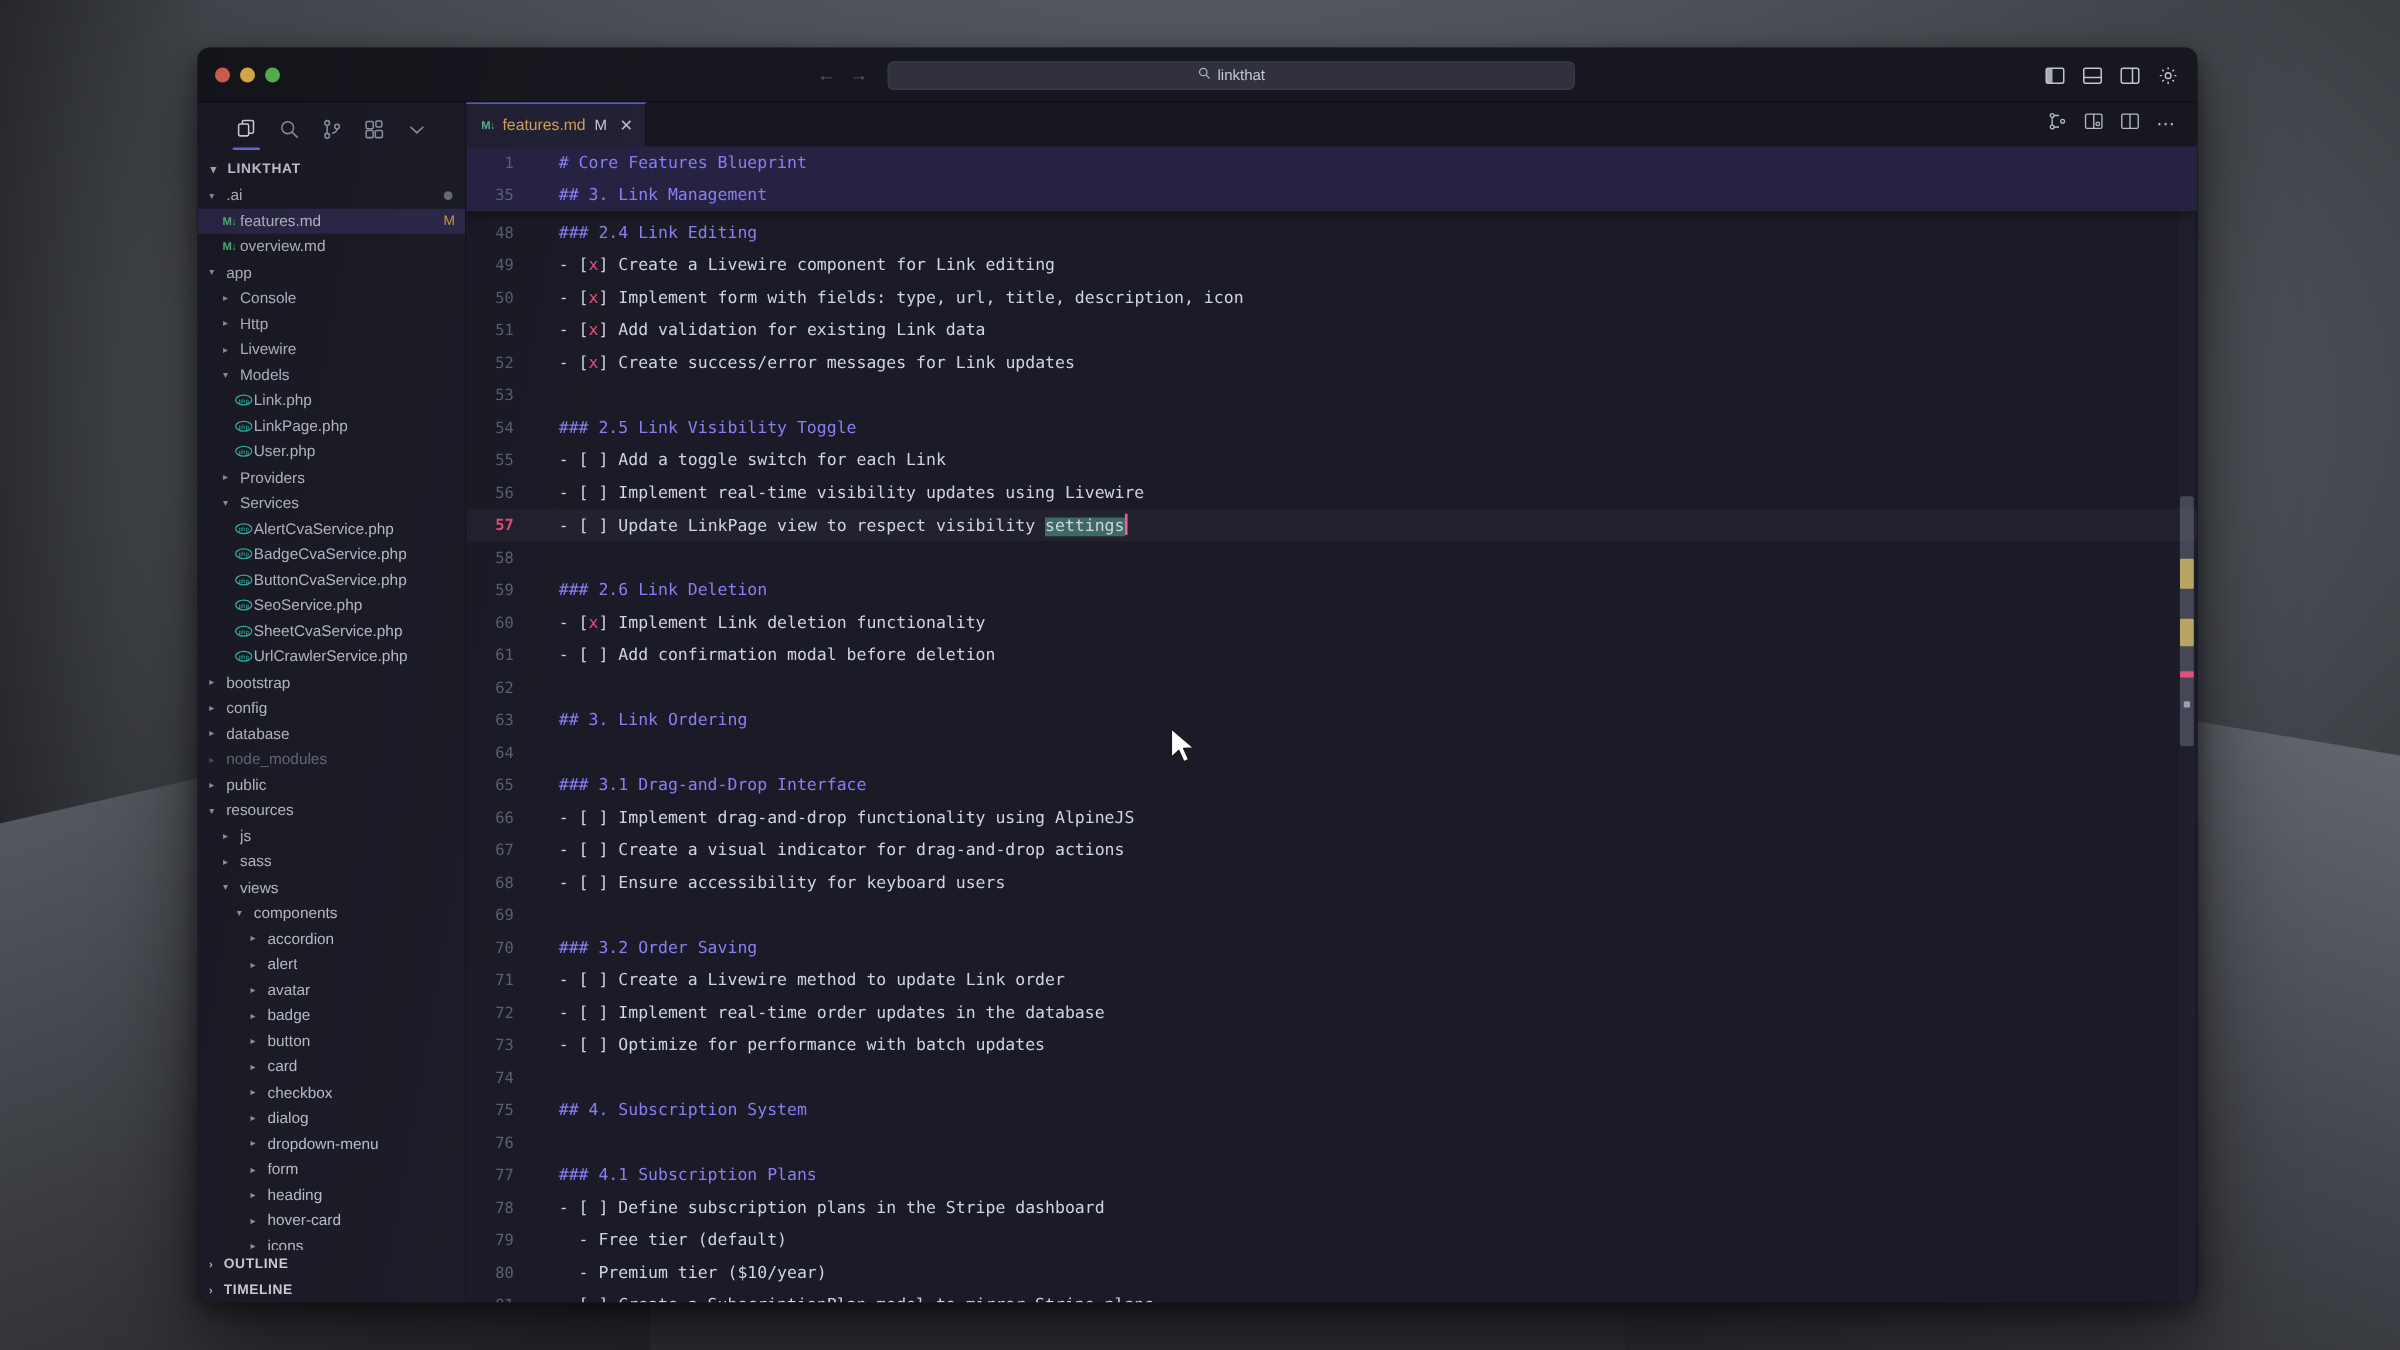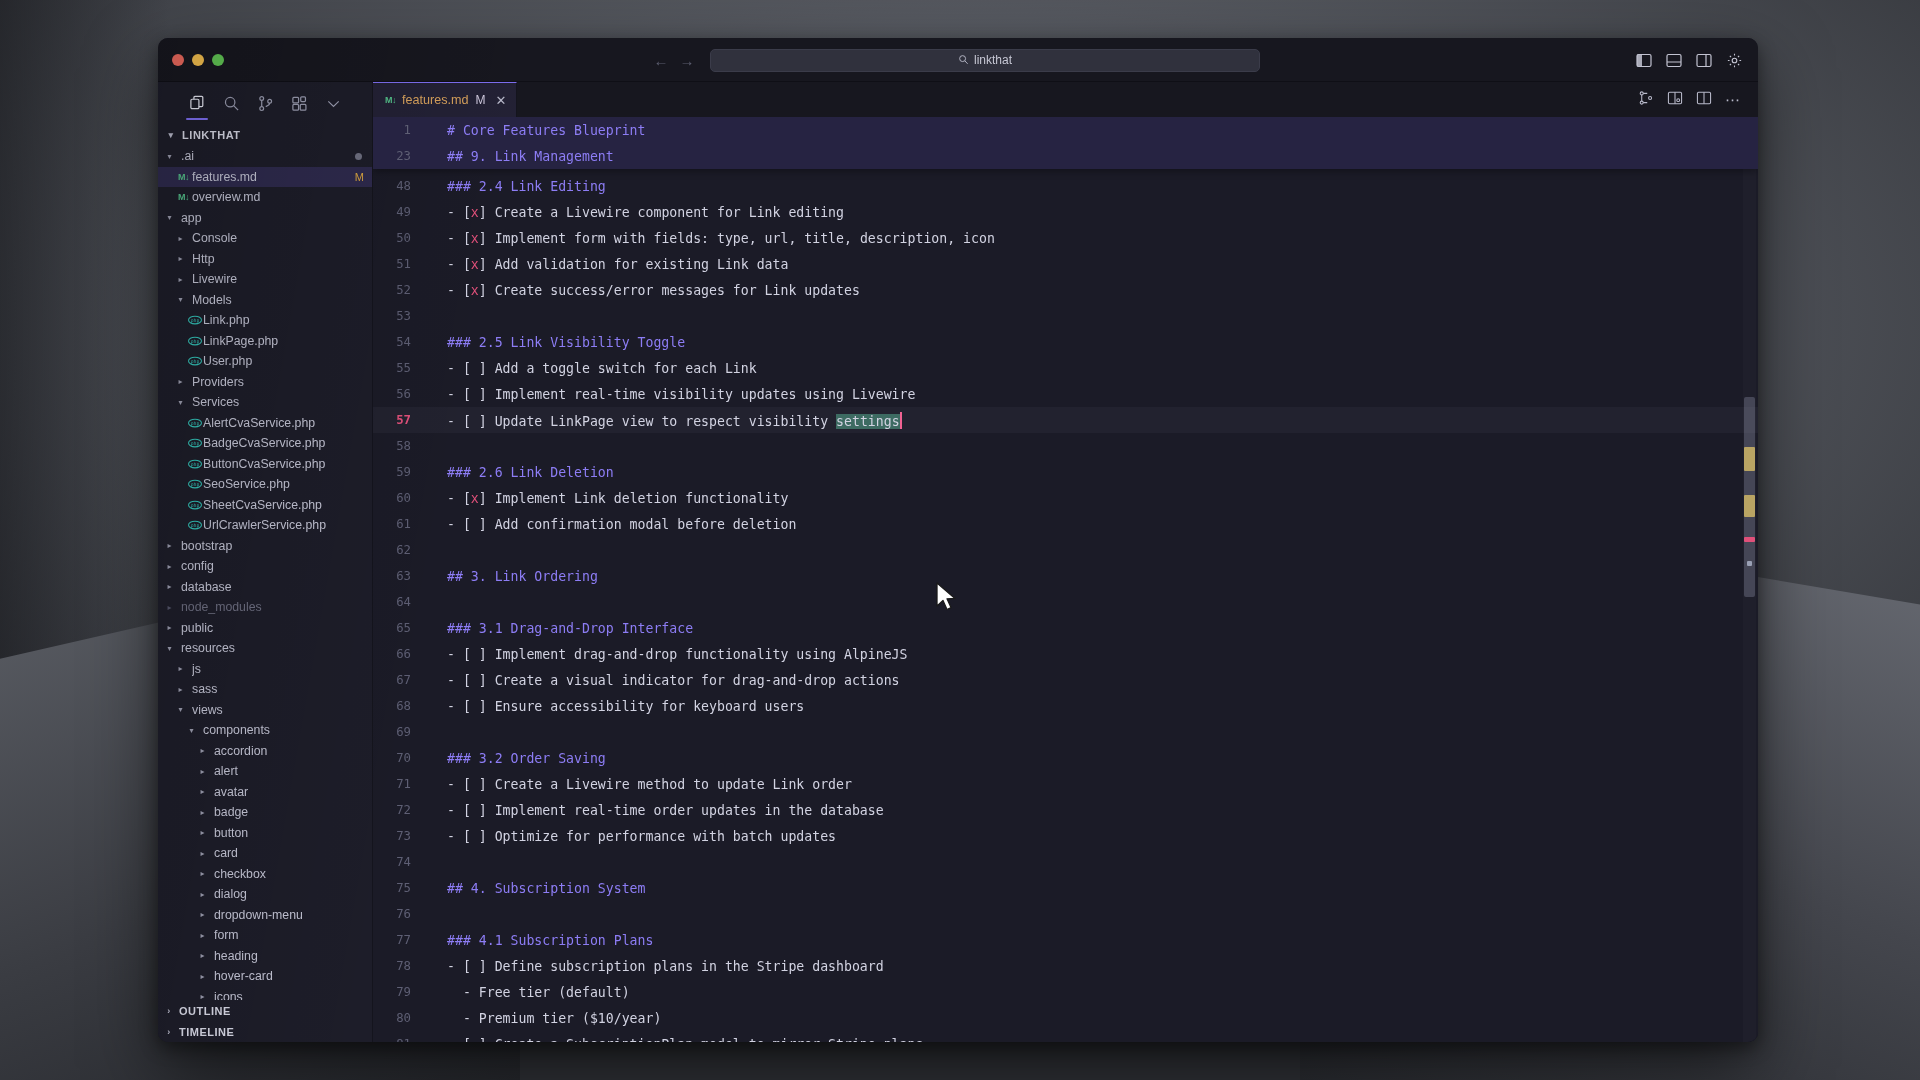--- a/index.html
+++ b/index.html
@@ -694,21 +694,21 @@
             <div class="cline"><span class="ln">75</span><span class="gutterbar"></span><span class="code h2">## 4. Subscription System</span></div>
             <div class="cline"><span class="ln">76</span><span class="gutterbar"></span><span class="code"></span></div>
             <div class="cline"><span class="ln">77</span><span class="gutterbar"></span><span class="code h3">### 4.1 Subscription Plans</span></div>
             <div class="cline"><span class="ln">78</span><span class="gutterbar"></span><span class="code">- [ ] Define subscription plans in the Stripe dashboard</span></div>
             <div class="cline"><span class="ln">79</span><span class="gutterbar mod"></span><span class="code">  - Free tier (default)</span></div>
             <div class="cline"><span class="ln">80</span><span class="gutterbar mod"></span><span class="code">  - Premium tier ($10/year)</span></div>
             <div class="cline"><span class="ln">81</span><span class="gutterbar"></span><span class="code">- [ ] Create a SubscriptionPlan model to mirror Stripe plans</span></div>
           </div>
         <div class="sticky" id="sticky">
             <div class="cline"><span class="ln">1</span><span class="gutterbar"></span><span class="code h1"># Core Features Blueprint</span></div>
-            <div class="cline"><span class="ln">23</span><span class="gutterbar"></span><span class="code h2">## 9. Link Management</span></div>
+            <div class="cline"><span class="ln">35</span><span class="gutterbar"></span><span class="code h2">## 3. Link Management</span></div>
           </div>
 
         <div class="scrollbar">
           <div class="thumb" style="top:280px;height:200px;"></div>
           <div class="ovmark" style="top:330px;background:#b9a463;height:24px;"></div>
           <div class="ovmark" style="top:378px;background:#b9a463;height:22px;"></div>
           <div class="ovmark" style="top:420px;background:#e0507a;height:5px;"></div>
           <div class="ovmark" style="top:444px;background:#9aa0b5;height:5px;width:5px;right:4px;"></div>
           <div class="ovmark" style="top:4px;background:#8e8fa3;height:5px;width:5px;right:4px;"></div>
         </div>

